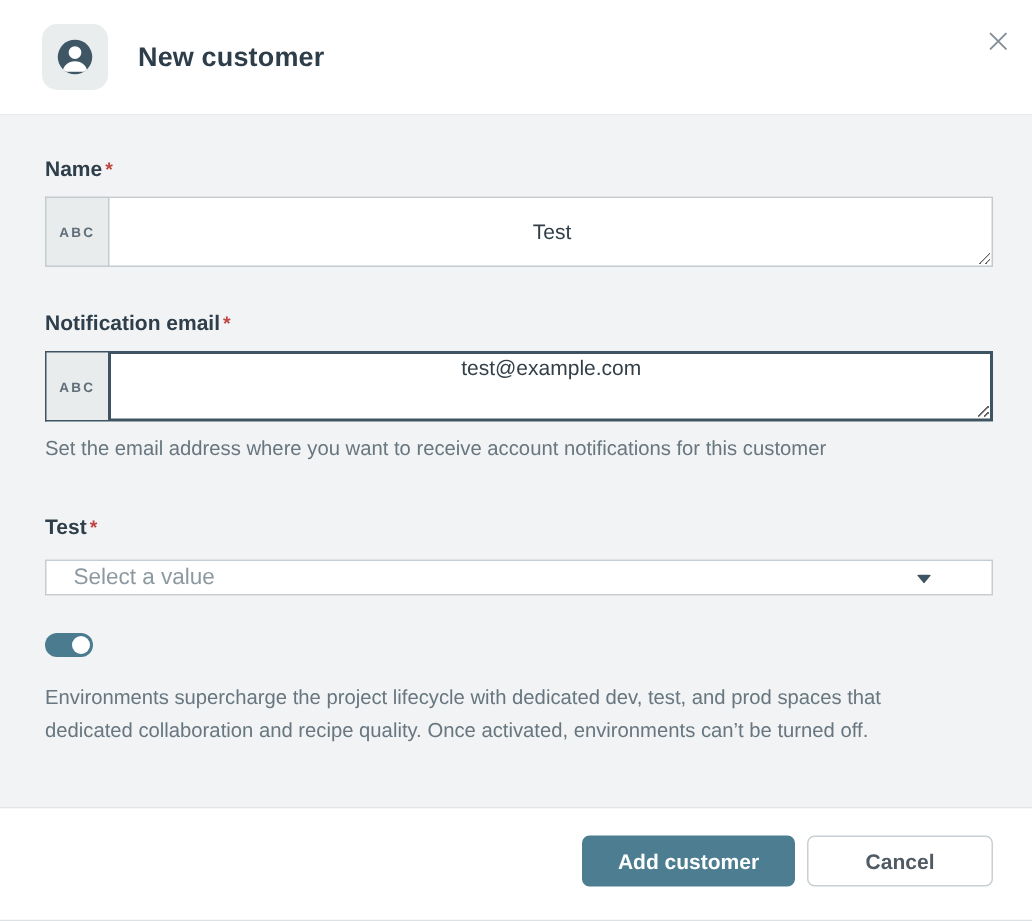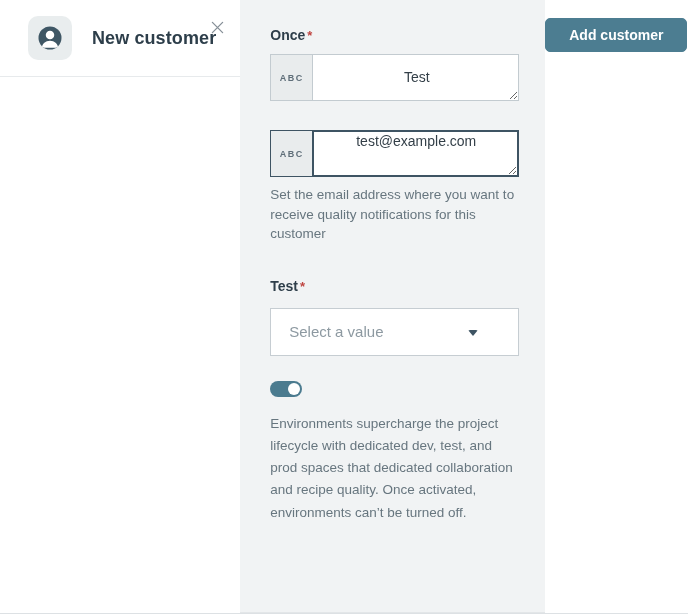--- a/index.html
+++ b/index.html
@@ -4,21 +4,21 @@
 <style>
   * { margin: 0; padding: 0; box-sizing: border-box; }
   html, body { background: #ffffff; }
   body {
     font-family: "Liberation Sans", "DejaVu Sans", sans-serif;
     width: 688px; height: 614px; overflow: hidden;
     color: #2d3e4a;
   }
   .dialog {
     width: 688px; height: 614px; background: #fff;
-    display: flex; flex-direction: row; position: relative;
+    display: flex; flex-direction: column; position: relative;
     border-bottom: 1px solid #dde1e4;
   }
   
   .dlg-header {
     height: 77px; background: #fff; flex: 0 0 auto;
     display: flex; align-items: center;
     padding: 0 24px 0 28px;
     border-bottom: 1px solid #e7eaec;
     position: relative;
   }
@@ -69,21 +69,21 @@
     min-height: 47px; max-height: 47px; text-align: center;
   }
   .input-row.focused .prefix-box { border-color: #3e5463; border-right: none; }
   .input-row.focused textarea.text-input { border: 2px solid #3e5463; padding-top: 1px; padding-left: 13px; }
   .helper-text {
     margin-top: 8px; font-size: 13.5px; color: #67767f; line-height: 1.45;
   }
   .group-email { margin-top: 29px; }
   .group-plan  { margin-top: 34px; }
   .select-box {
-    margin-top: 14px; height: 48px; background: #fff;
+    margin-top: 14px; height: 24px; background: #fff;
     border: 1px solid #c6cdd2; display: flex; align-items: center;
     padding: 0 18px; cursor: pointer; position: relative;
   }
   .select-placeholder { font-size: 15px; color: #8d99a1; }
   .select-caret {
     position: absolute; right: 40px; top: 50%; margin-top: -2px;
     width: 0; height: 0;
     border-left: 5px solid transparent; border-right: 5px solid transparent;
     border-top: 6px solid #3e5463; border-radius: 2px;
   }
@@ -149,37 +149,38 @@
     <button class="close-btn" aria-label="Close">
       <svg viewBox="0 0 14 14">
         <path d="M1.5 1.5 L12.5 12.5 M12.5 1.5 L1.5 12.5" stroke="#868f97" stroke-width="1.4" stroke-linecap="round" fill="none"></path>
       </svg>
     </button>
   </div>
 
   <div class="dlg-body">
 
     <div class="group-name">
-      <label class="field-label"><span>Once</span><span class="req">*</span></label>
+      <label class="field-label"><span>Name</span><span class="req">*</span></label>
       <div class="input-row">
         <div class="prefix-box">
           <span class="abc">ABC</span>
         </div>
         <textarea class="text-input" spellcheck="false" style="">Test</textarea>
       </div>
     </div>
 
     <div class="group-email">
+      <label class="field-label"><span>Notification email</span><span class="req">*</span></label>
       <div class="input-row focused">
         <div class="prefix-box">
           <span class="abc">ABC</span>
         </div>
         <textarea class="text-input" spellcheck="false" style="">test@example.com</textarea>
       </div>
-      <div class="helper-text">Set the email address where you want to receive quality notifications for this customer</div>
+      <div class="helper-text">Set the email address where you want to receive account notifications for this customer</div>
     </div>
 
     <div class="group-plan">
       <label class="field-label"><span>Test</span><span class="req">*</span></label>
       <div class="select-box">
         <span class="select-placeholder">Select a value</span>
         <span class="select-caret"></span>
       </div>
     </div>
 

